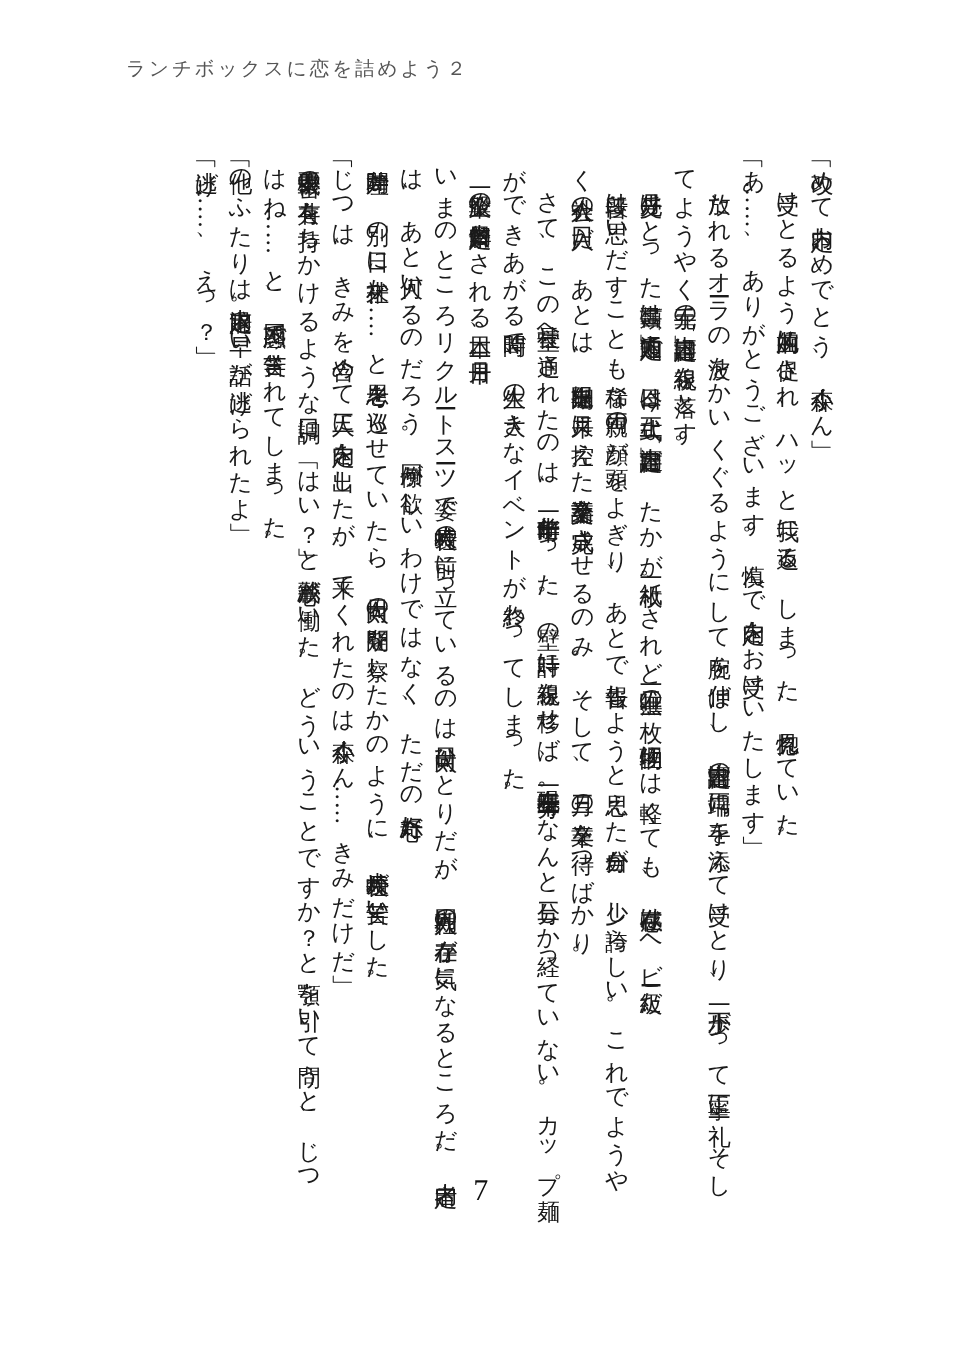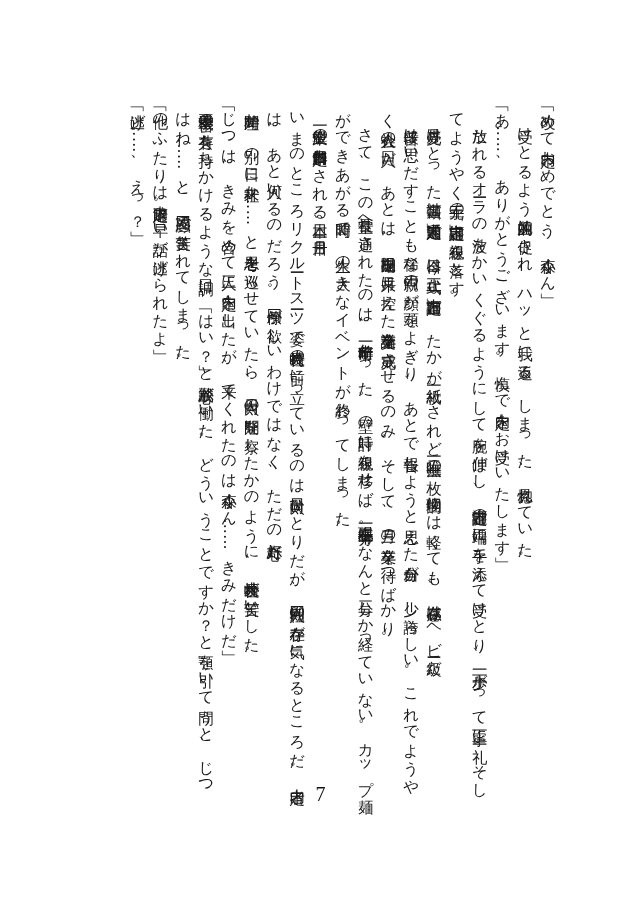--- a/index.html
+++ b/index.html
@@ -31,20 +31,21 @@
       position: absolute; left: 0; width: 641px; top: 783px;
       text-align: center;
       font-family: "Liberation Serif", serif;
       font-size: 20px; color: #111;
     }
   </style>
 </head>
 <body>
 
 <div class="page">
+  <div class="running-head">ランチボックスに恋を詰めよう２</div>
 
   <div class="body-text">
     <p class="para">「改めて内定おめでとう、小森くん」</p>
     <p class="para indent">受けとるよう婉曲的に促され、ハッと我に返る。しまった、見惚れていた。</p>
     <p class="para">「あ……、ありがとうございます。慎んで内定をお受けいたします」</p>
     <p class="para indent">放たれるオーラの波をかいくぐるようにして腕を伸ばし、内定証書の両端に手を添えて受けとり、一歩下がって丁寧に一礼。そしてようやく手元の「内定証書」に視線を落とす。</p>
     <p class="para indent">先月受けとった書類は「内定通知」で、今日は正式な「内定証書」だ。たかが紙一枚。されど唯一無二の一枚。物理的には軽くても、存在感はヘビー級だ。</p>
     <p class="para indent">普段は思いだすことも稀な両親の顔が頭をよぎり、あとで報告しようと思えた自分が、少し誇らしい。これでようやく社会人の入口だ。あとは、提出期限を来月に控えた卒業論文を完成させるのみ。そして、三月の卒業を待つばかり。</p>
     <p class="para indent">さて、この社長室へ通されたのは、午前十一時半だった。壁の時計に視線を移せば、現在十一時三十三分。なんと三分しか経っていない。カップ麺ができあがる時間で、人生の大きなイベントが終わってしまった。</p>
     <p class="para indent">一般企業の内定解禁日とされる本日、十月一日。</p>

